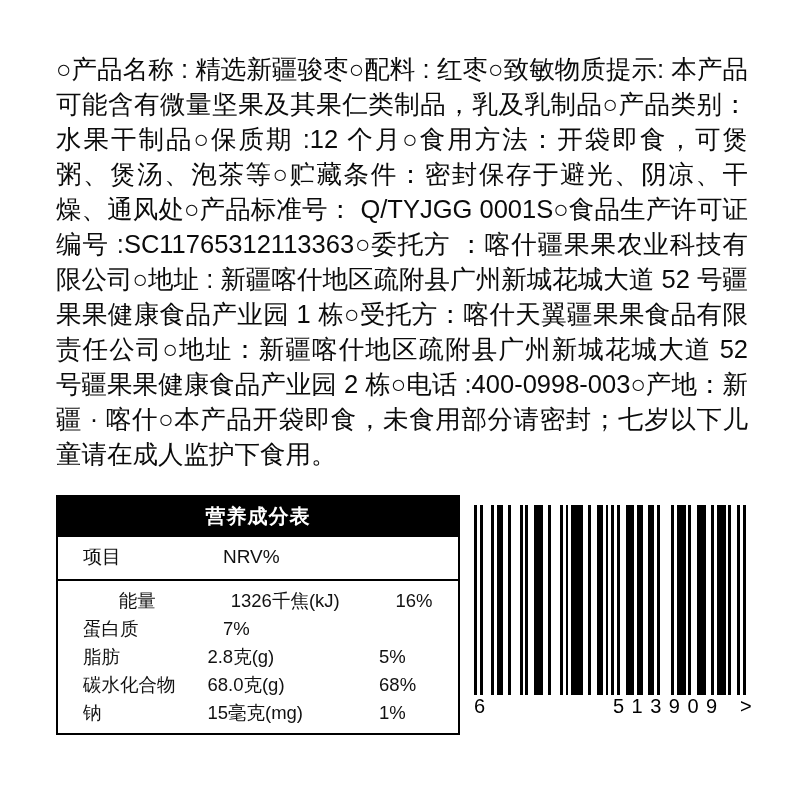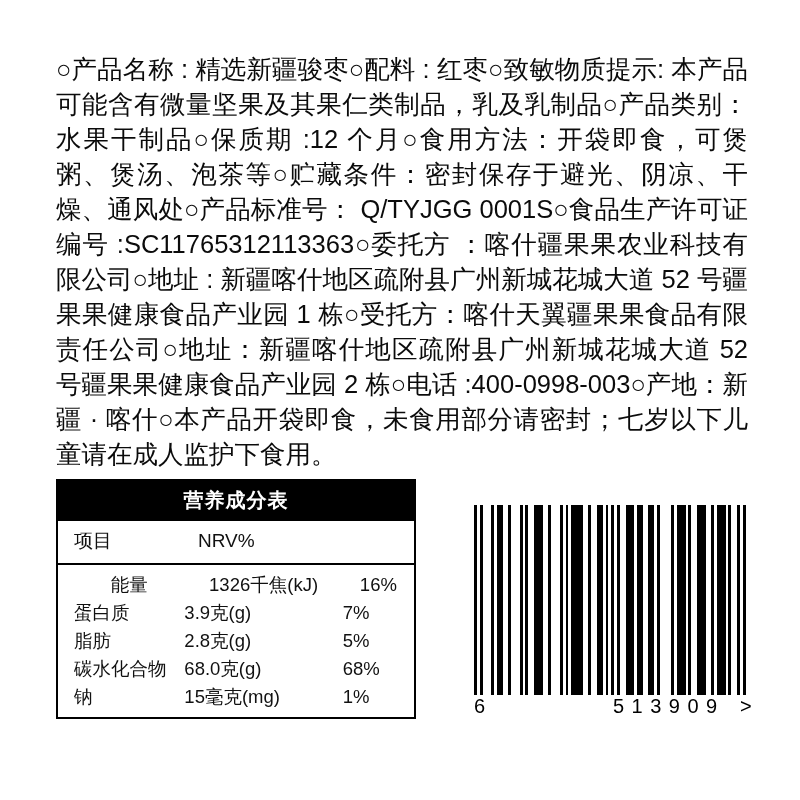--- a/index.html
+++ b/index.html
@@ -35,22 +35,22 @@
     text-align: justify;
     color: #0b0b0b;
     font-weight: 400;
     word-break: break-all;
   }
 
   
   .nutrition-table {
     position: absolute;
     left: 56px;
-    top: 479px;
-    width: 360px;
+    top: 495px;
+    width: 404px;
     border: 2px solid #000000;
     background: #ffffff;
     box-sizing: border-box;
   }
   .nutrition-title {
     background: #000000;
     color: #ffffff;
     text-align: center;
     font-size: 20px;
     font-weight: bold;
@@ -58,21 +58,22 @@
     letter-spacing: 1px;
   }
   .nutrition-body {
     padding: 0 0 6px 0;
   }
   .nut-row {
     display: flex;
     align-items: center;
     font-size: 18.5px;
     line-height: 26px;
-    padding: 1px 0;
+    padding: 1px 9px;
+    gap: 16px;
   }
   .nut-row .c0 { width: 140px; padding-left: 16px; box-sizing: border-box; }
   .nut-row .c1 { width: 178px; }
   .nut-row .c2 { width: 80px; }
   .nut-header {
     font-size: 19px;
     padding-top: 7px;
     padding-bottom: 7px;
   }
   .nut-sep {
@@ -138,21 +139,20 @@
 
       <div class="nut-sep"></div>
 
       <div class="nut-row nut-first-row">
         <div class="c0">能量</div>
         <div class="c1">1326千焦(kJ)</div>
         <div class="c2">16%</div>
       </div>
       <div class="nut-row">
         <div class="c0">蛋白质</div>
-        <div class="c1">3.9克(g)</div>
         <div class="c2">7%</div>
       </div>
       <div class="nut-row">
         <div class="c0">脂肪</div>
         <div class="c1">2.8克(g)</div>
         <div class="c2">5%</div>
       </div>
       <div class="nut-row">
         <div class="c0">碳水化合物</div>
         <div class="c1">68.0克(g)</div>

